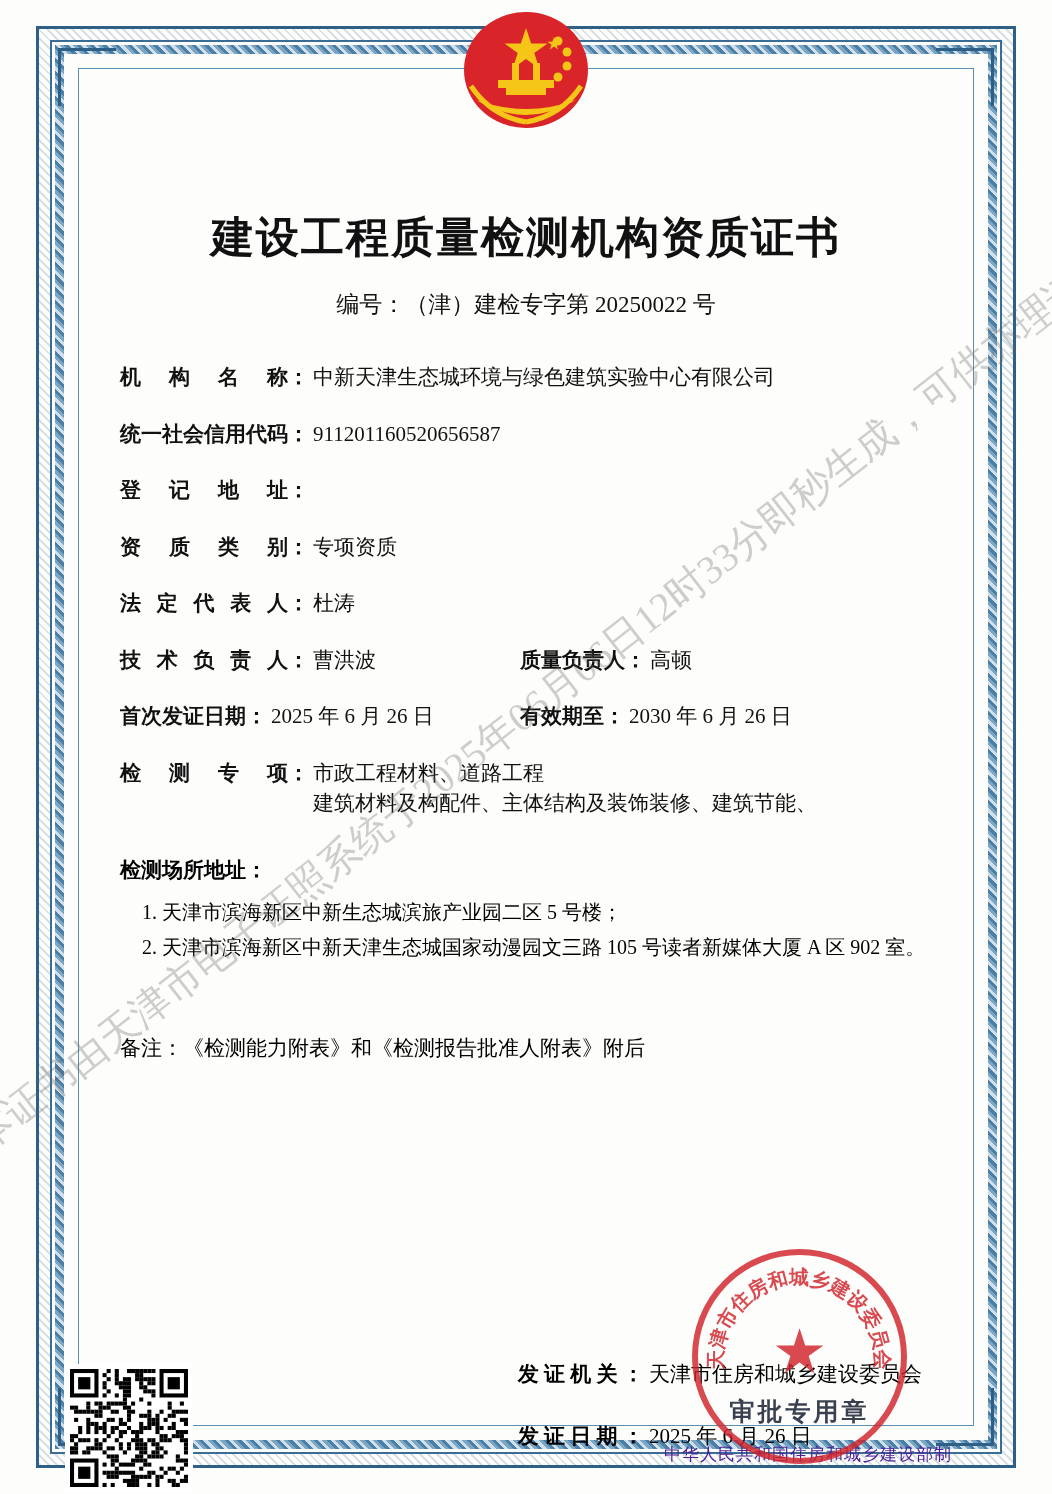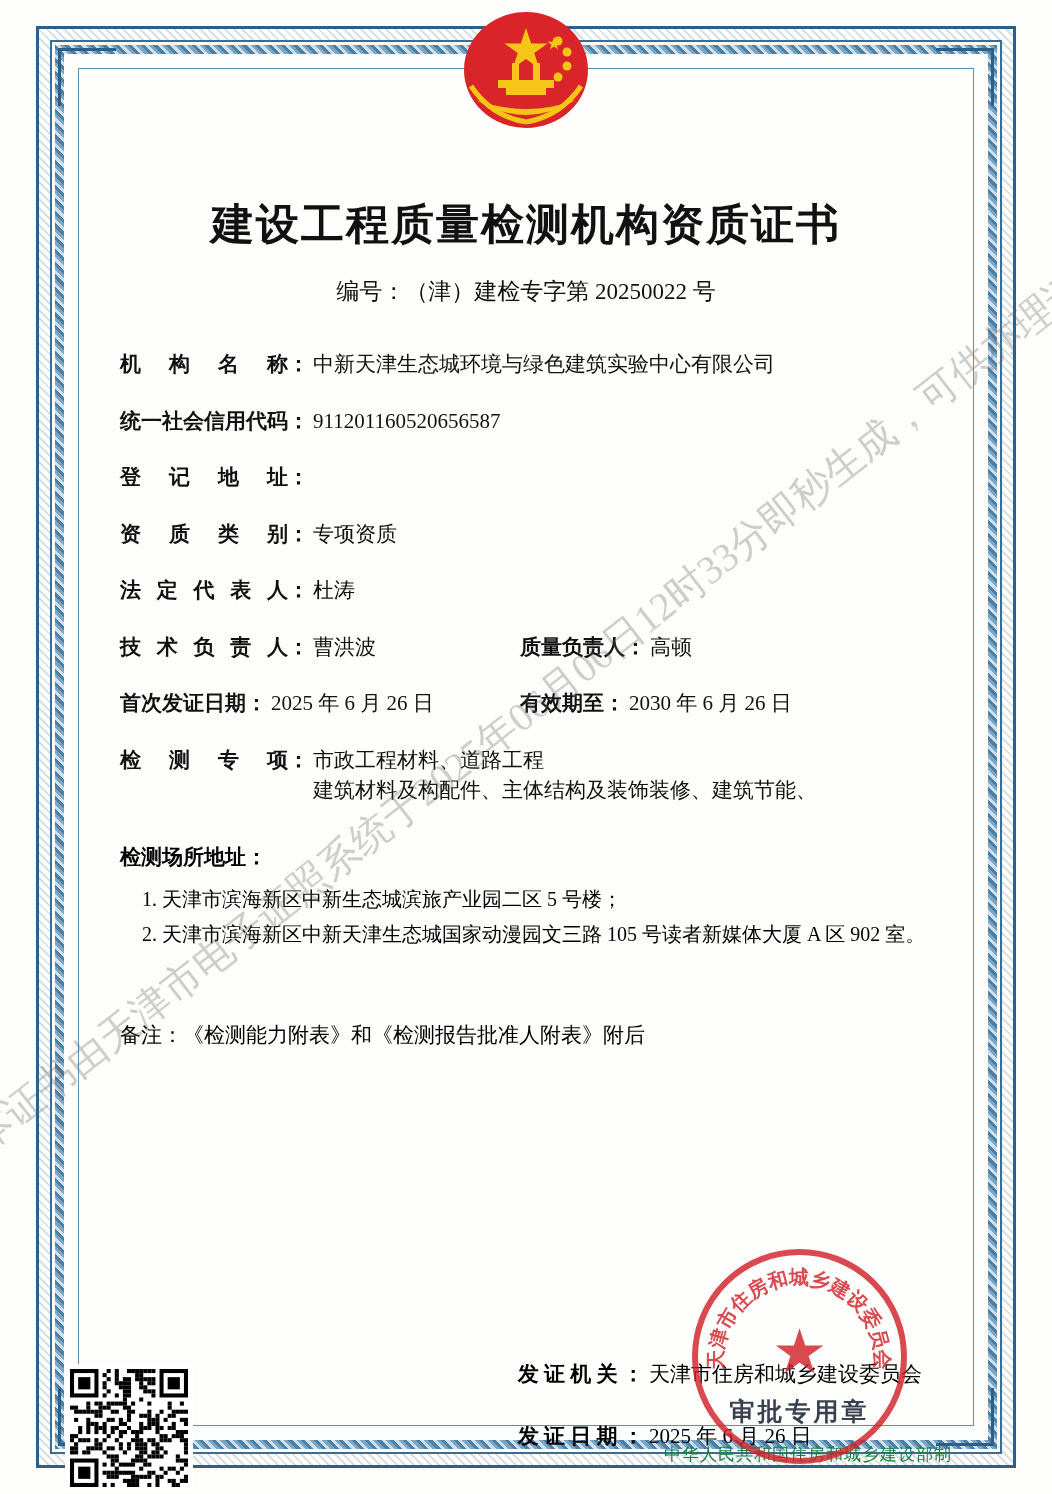--- a/index.html
+++ b/index.html
@@ -64,21 +64,21 @@
     position: absolute;
     left: 50%; top: 8px;
     transform: translateX(-50%);
     width: 180px; height: 150px;
     z-index: 5;
   }
 
   
   .content {
     position: absolute;
-    left: 120px; right: 120px; top: 196px;
+    left: 120px; right: 120px; top: 209px;
     z-index: 4;
   }
   .title {
     text-align: center;
     font-size: 43px;
     font-weight: bold;
     letter-spacing: 2px;
     color: #111;
     font-family: "Liberation Serif", "DejaVu Serif", serif;
     margin: 0 0 22px 0;
@@ -185,21 +185,21 @@
     letter-spacing: 3px;
   }
   .seal svg { position: absolute; inset: 0; }
   .seal text { fill: #d0232b; font-size: 21px; font-weight: bold; font-family: "Liberation Serif", serif; }
 
   
   .bottom-caption {
     position: absolute;
     right: 100px; bottom: 28px;
     font-size: 17px;
-    color: #15803d;
+    color: #4c1d95;
     letter-spacing: 1px;
   }
 
   
   .watermark {
     position: absolute;
     left: 0; top: 0; width: 1052px; height: 1494px;
     z-index: 10;
     pointer-events: none;
     overflow: hidden;

